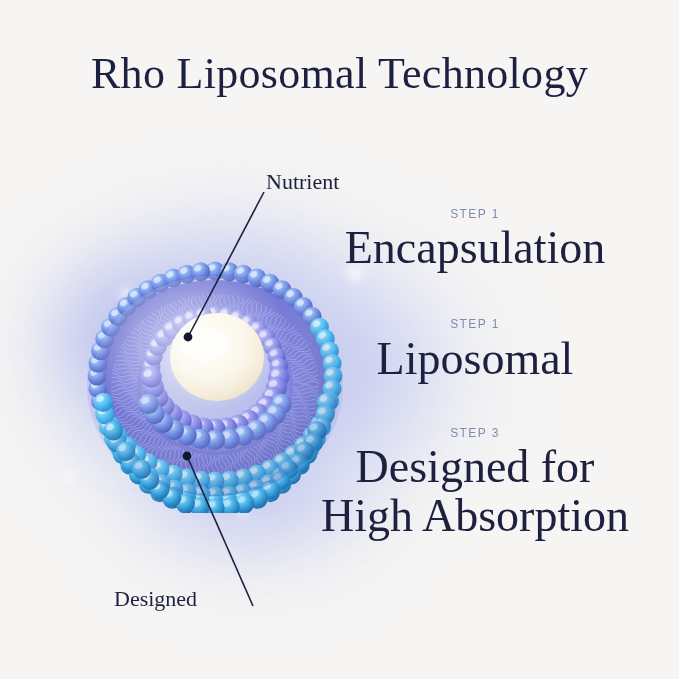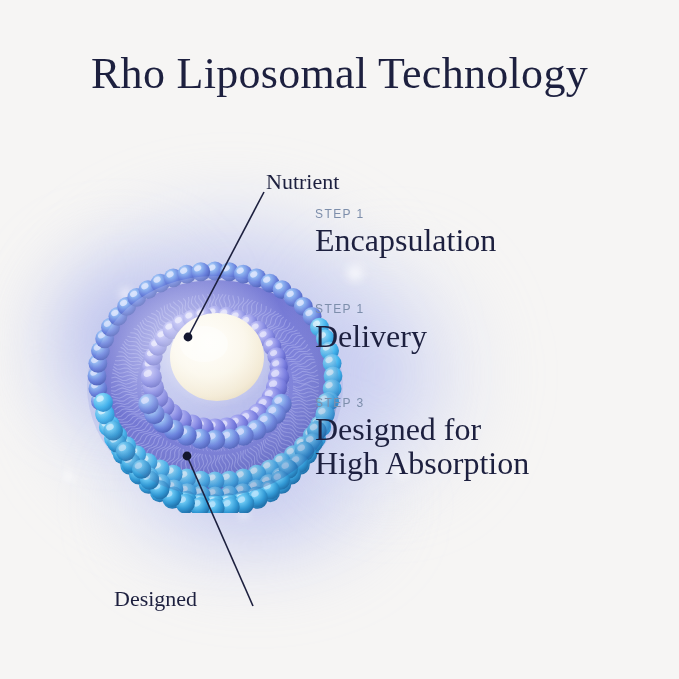--- a/index.html
+++ b/index.html
@@ -113,34 +113,34 @@
   }
   #label-nutrient { left: 266px; top: 169px; }
   #label-liposome { left: 114px; top: 586px; }
 
   
   #steps {
     position: absolute;
     right: 44px;
     top: 208px;
     width: 320px;
-    text-align: left;
+    text-align: center;
   }
   .step-block { margin-bottom: 30px; }
   .step-kicker {
     font-family: "Liberation Sans", "DejaVu Sans", sans-serif;
     font-size: 12px;
     letter-spacing: 1.4px;
     color: #7d8eab;
     line-height: 1.1;
     margin-bottom: 2px;
   }
   .step-title {
     font-family: "Liberation Serif", "DejaVu Serif", serif;
-    font-size: 32px;
+    font-size: 46px;
     line-height: 1.07;
     color: #1d203f;
     white-space: pre-line;
   }
   #step-1 { margin-bottom: 46px; }
   #step-2 { margin-bottom: 44px; }
   #step-3 { margin-bottom: 2px; }
 </style>
 </head>
 <body>
@@ -1260,21 +1260,21 @@
 
   <div id="steps">
 
     <div class="step-block" id="step-1">
       <div class="step-kicker">STEP 1</div>
       <div class="step-title">Encapsulation</div>
     </div>
 
     <div class="step-block" id="step-2">
       <div class="step-kicker">STEP 1</div>
-      <div class="step-title">Delivery</div>
+      <div class="step-title">Liposomal</div>
     </div>
 
     <div class="step-block" id="step-3">
       <div class="step-kicker">STEP 3</div>
       <div class="step-title">Designed for
 High Absorption</div>
     </div>
 
   </div>
 

